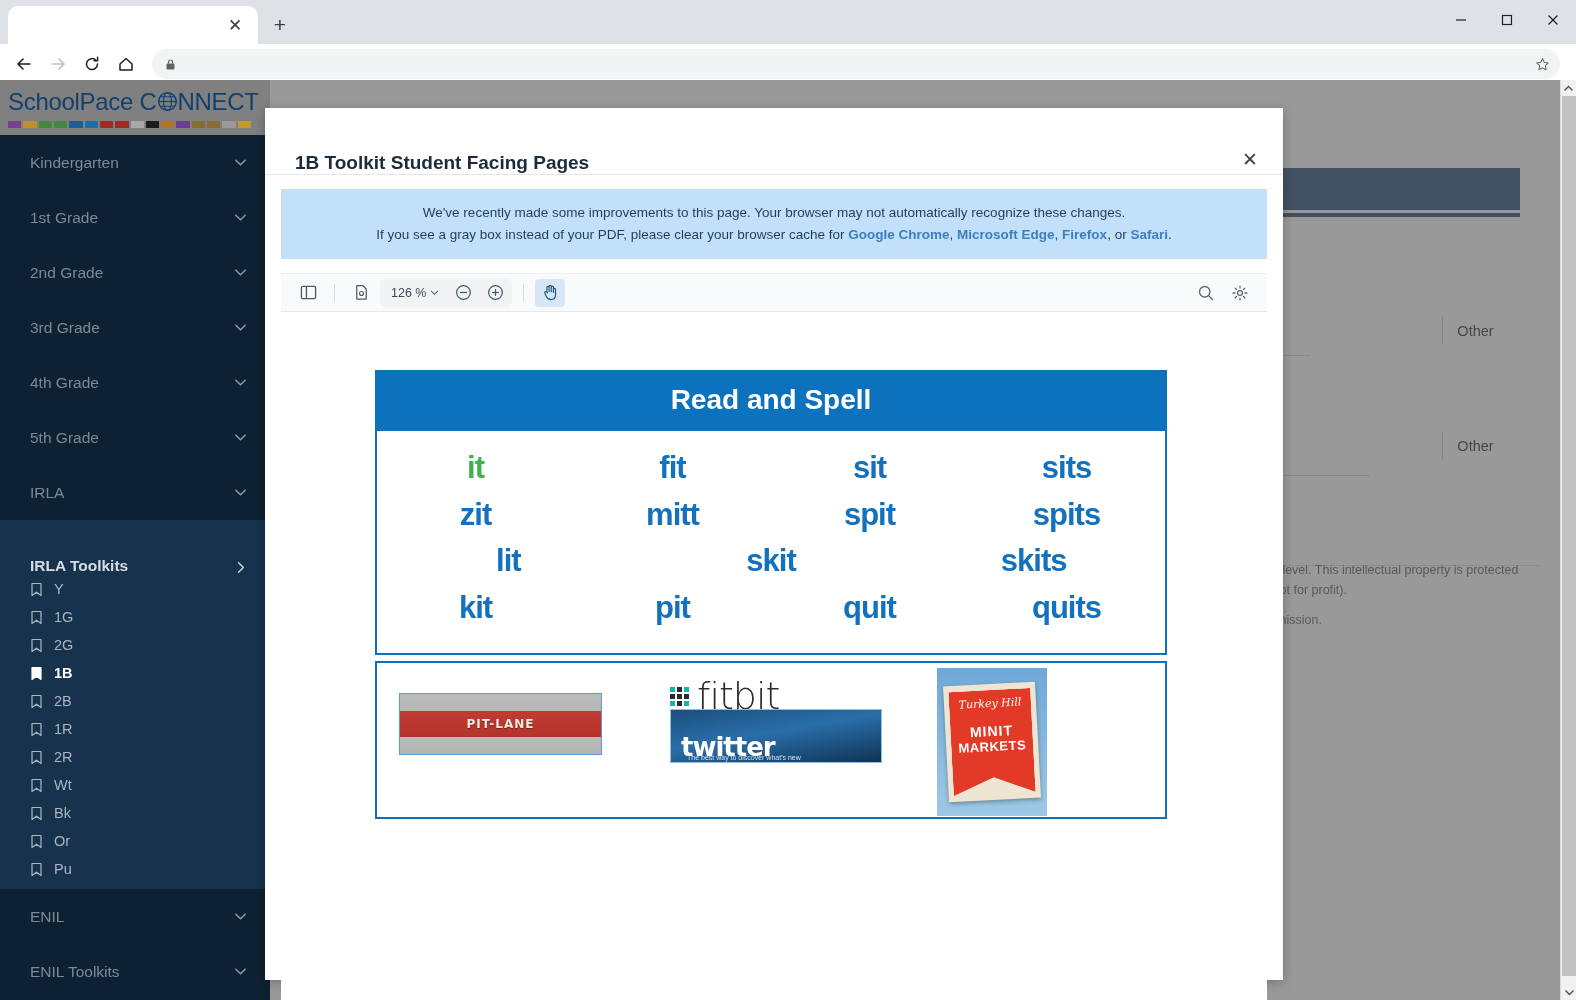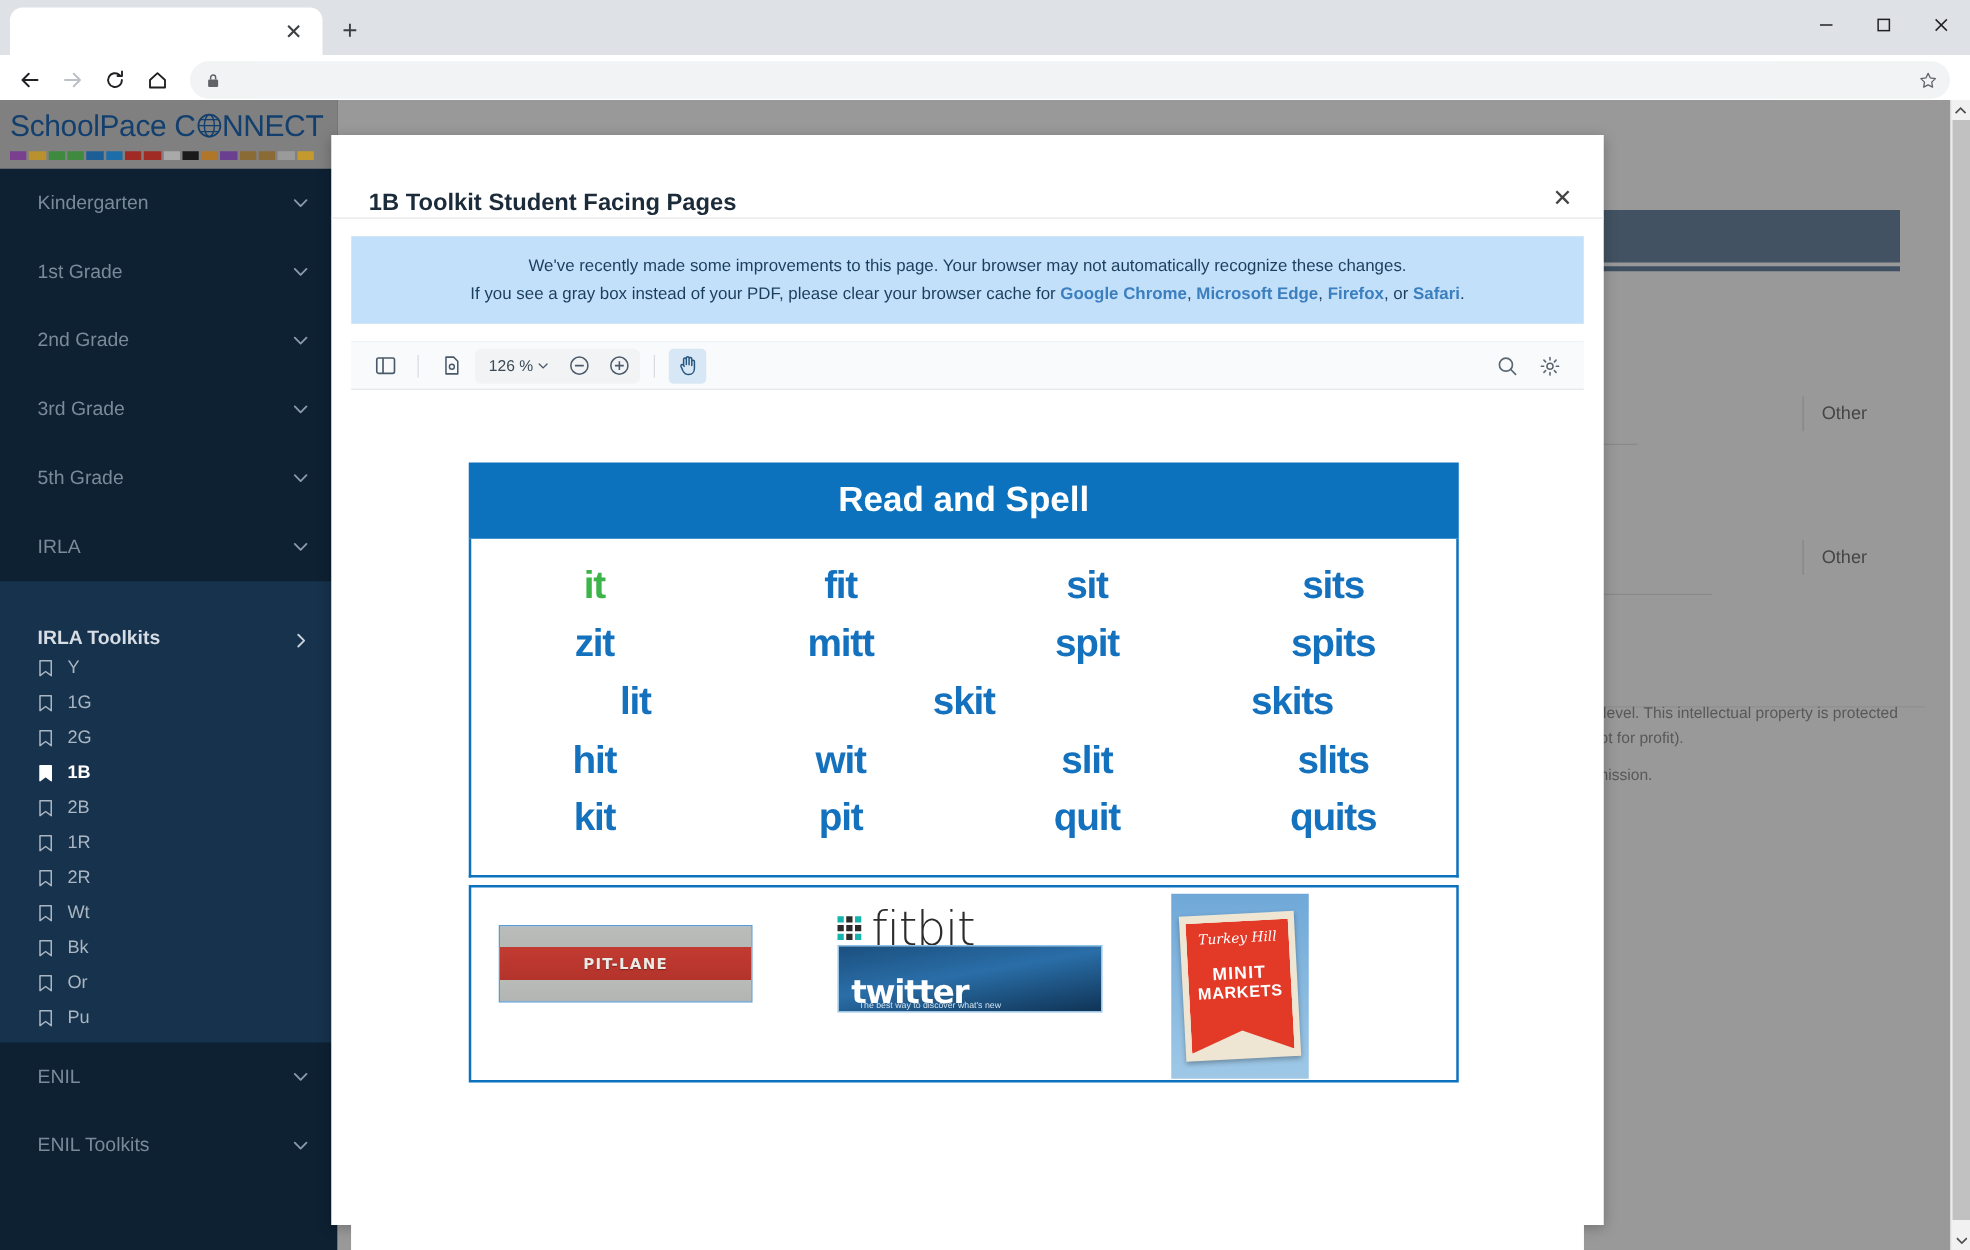--- a/index.html
+++ b/index.html
@@ -456,20 +456,28 @@
           </div>
           <div class="nav-item">
             <span>3rd Grade</span>
             <span class="chev">
               <svg width="15" height="15" viewBox="0 0 16 16">
                 <path d="M3 5.5L8 10.5l5-5" fill="none" stroke="#8b99a8" stroke-width="1.6" stroke-linecap="round" stroke-linejoin="round"></path>
               </svg>
             </span>
           </div>
           <div class="nav-item">
+            <span>4th Grade</span>
+            <span class="chev">
+              <svg width="15" height="15" viewBox="0 0 16 16">
+                <path d="M3 5.5L8 10.5l5-5" fill="none" stroke="#8b99a8" stroke-width="1.6" stroke-linecap="round" stroke-linejoin="round"></path>
+              </svg>
+            </span>
+          </div>
+          <div class="nav-item">
             <span>5th Grade</span>
             <span class="chev">
               <svg width="15" height="15" viewBox="0 0 16 16">
                 <path d="M3 5.5L8 10.5l5-5" fill="none" stroke="#8b99a8" stroke-width="1.6" stroke-linecap="round" stroke-linejoin="round"></path>
               </svg>
             </span>
           </div>
           <div class="nav-item">
             <span>IRLA</span>
             <span class="chev">
@@ -681,26 +689,20 @@
                     <div class="rs-row">
                       <div class="rs-cell">zit</div>
                       <div class="rs-cell">mitt</div>
                       <div class="rs-cell">spit</div>
                       <div class="rs-cell">spits</div>
                     </div>
                     <div class="rs-row">
                       <div class="rs-cell">lit</div>
                       <div class="rs-cell">skit</div>
                       <div class="rs-cell">skits</div>
-                    </div>
-                    <div class="rs-row">
-                      <div class="rs-cell">hit</div>
-                      <div class="rs-cell">wit</div>
-                      <div class="rs-cell">slit</div>
-                      <div class="rs-cell">slits</div>
                     </div>
                     <div class="rs-row">
                       <div class="rs-cell">kit</div>
                       <div class="rs-cell">pit</div>
                       <div class="rs-cell">quit</div>
                       <div class="rs-cell">quits</div>
                     </div>
                   </div>
                 <div class="rs-images">
                   <div class="img-pitlane">

